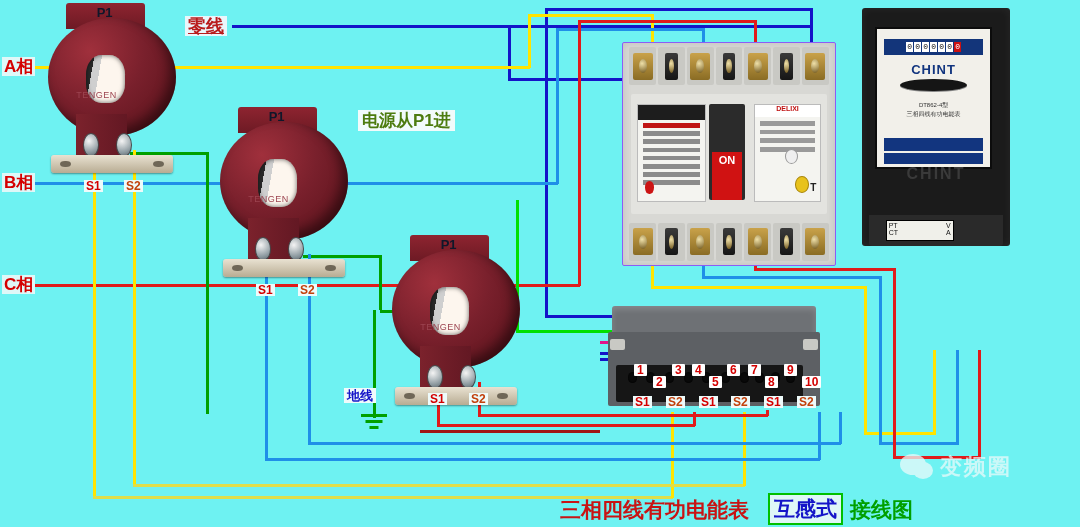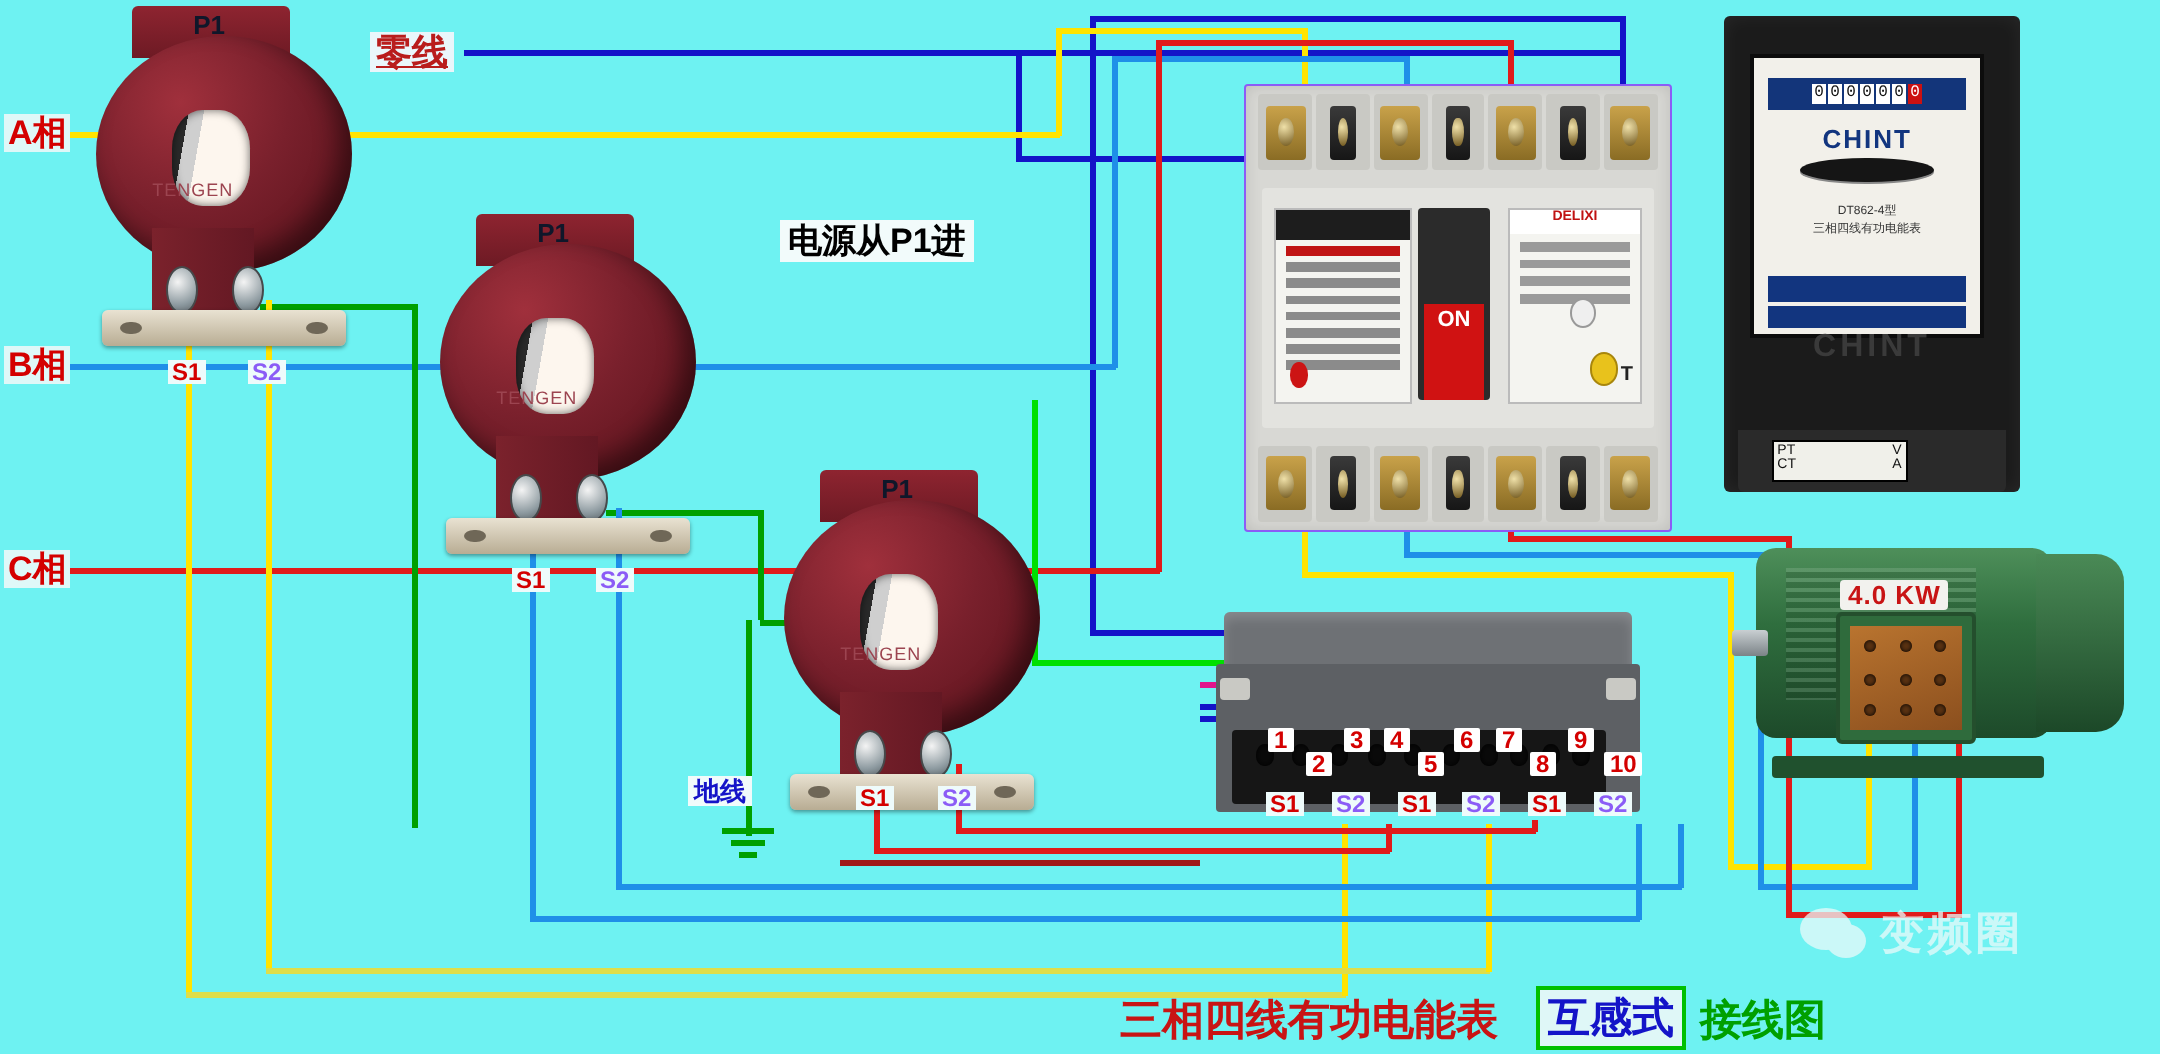--- a/index.html
+++ b/index.html
@@ -18,24 +18,24 @@
   .grn{background:#00a000;}
   .lgrn{background:#00e000;}
   .mag{background:#e0168c;}
   .dred{background:#a01818;}
   .ylg{background:#dede4a;}
 
   
   .lbl{position:absolute;font-weight:bold;white-space:nowrap;line-height:1;}
   .lbl-ph{font-size:17px;color:#d40000;background:#dff8f8;padding:1px 2px;}
   .lbl-neutral{font-size:18px;color:#b91c1c;background:#eaf6fb;padding:1px 3px;text-decoration:underline;}
-  .lbl-note{font-size:17px;color:#000000;background:#f2fbfb;padding:2px 4px;margin-left:32px;}
+  .lbl-note{font-size:17px;color:#4d7c0f;background:#f2fbfb;padding:2px 4px;}
   .lbl-gnd{font-size:13px;color:#1414c8;background:#f0fbfb;padding:1px 3px;}
   .lbl-s1{font-size:12px;color:#d40000;background:#eefbfb;padding:0 2px;}
-  .lbl-s2{font-size:12px;color:#8b5cf6;background:#eefbfb;padding:0 2px;}
+  .lbl-s2{font-size:12px;color:#c2410c;background:#eefbfb;padding:0 2px;}
   .lbl-num{font-size:12px;color:#d40000;background:#ffffff;padding:0 3px;border-radius:1px;}
 
   
   .ct{position:absolute;}
   .ct .cap{position:absolute;left:14%;top:0;width:62%;height:14%;
       background:linear-gradient(180deg,#8e2430,#6d1a24);border-radius:3px 3px 0 0;}
   .ct .body{position:absolute;left:0;top:8%;width:100%;height:64%;border-radius:50%;
       background:radial-gradient(ellipse at 33% 28%,#a0303c 0%,#79202c 45%,#551018 100%);
       box-shadow:inset -6px -6px 12px rgba(0,0,0,.45);}
   .ct .hole{position:absolute;left:30%;top:28%;width:30%;height:26%;border-radius:40%;
@@ -393,42 +393,20 @@
     <div class="logo">CHINT</div>
     <div class="tb"></div>
     <div class="pt">
       <span>PT</span>
       <span style="float:right">V</span><br>
       <span>CT</span>
       <span style="float:right">A</span>
     </div>
   </div>
 
-  <div class="motor" style="left:866px;top:264px;width:200px;height:128px;">
-    <div class="barrel">
-        <div class="fins"></div>
-      </div>
-    <div class="bell"></div>
-    <div class="shaft"></div>
-    <div class="box">
-      <div class="plate">
-        <div class="t" style="left:12%;top:14%"></div>
-          <div class="t" style="left:44%;top:14%"></div>
-          <div class="t" style="left:76%;top:14%"></div>
-        <div class="t" style="left:12%;top:46%"></div>
-          <div class="t" style="left:44%;top:46%"></div>
-          <div class="t" style="left:76%;top:46%"></div>
-        <div class="t" style="left:12%;top:76%"></div>
-          <div class="t" style="left:44%;top:76%"></div>
-          <div class="t" style="left:76%;top:76%"></div>
-      </div>
-    </div>
-    <div class="base"></div>
-    <div class="kw">4.0 KW</div>
-  </div>
 
   <div class="tblock" style="left:608px;top:306px;width:212px;height:100px;">
     <div class="lid"></div>
     <div class="shell">
       <div class="lug"></div>
       <div class="lug r"></div>
       <div class="strip">
         <div class="hole" style="left:6%;top:20%"></div>
         <div class="hole" style="left:16%;top:20%"></div>
         <div class="hole" style="left:26%;top:20%"></div>

